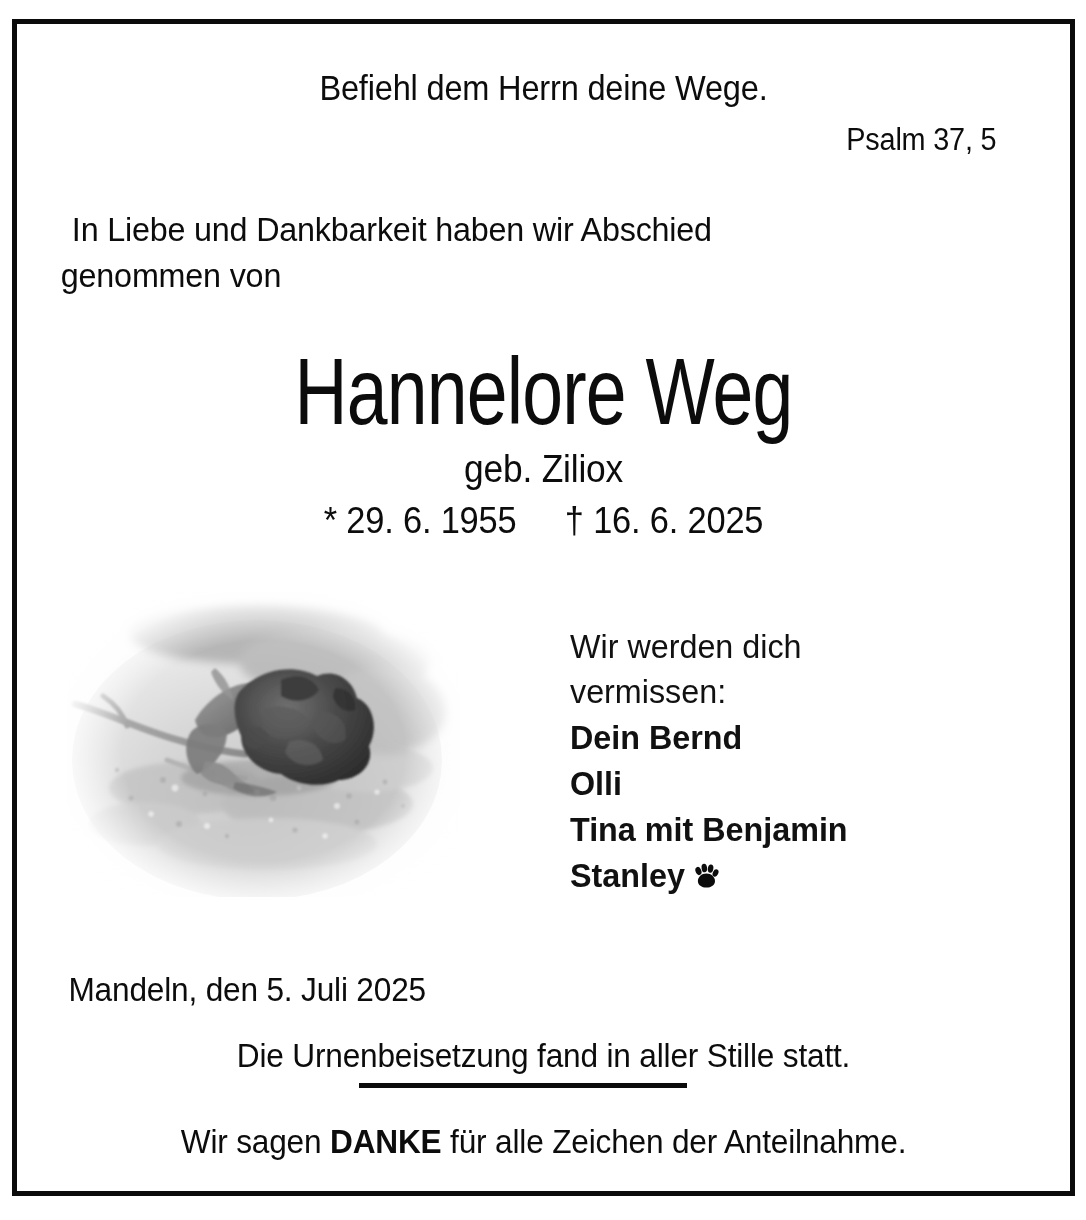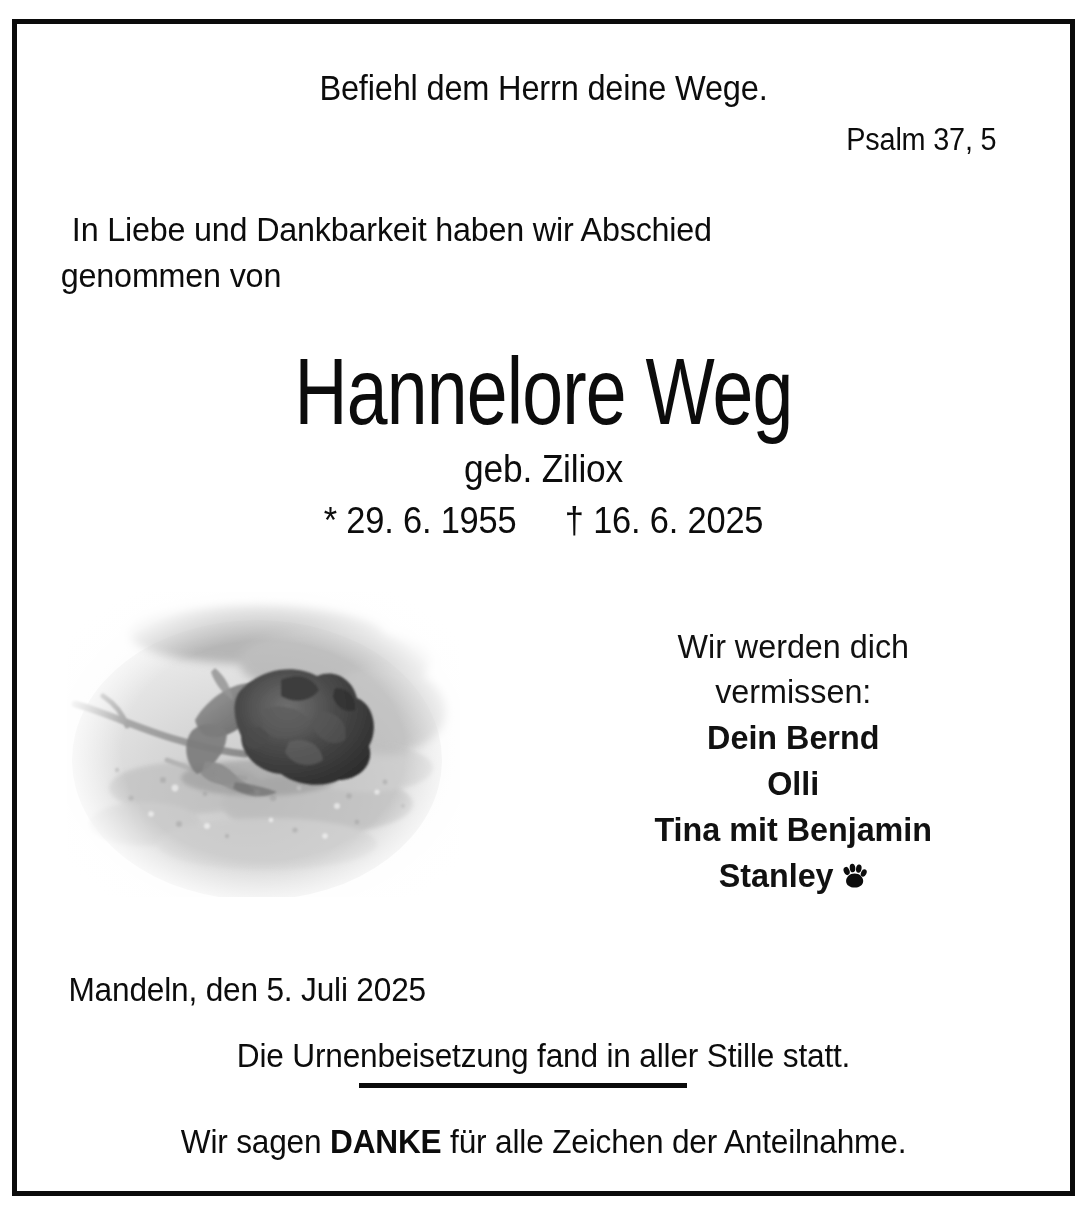--- a/index.html
+++ b/index.html
@@ -133,21 +133,20 @@
     width: 393px;
     height: 305px;
   }
 
   
   #mourners {
     position: absolute;
     left: 553px;
     top: 600px;
     width: 470px;
-    text-align: center;
   }
   .mourn-lead {
     font-size: 34px;
     font-weight: 400;
     line-height: 45px;
     white-space: nowrap;
     transform: scaleX(0.95);
     transform-origin: left top;
   }
   .mourn-name {

